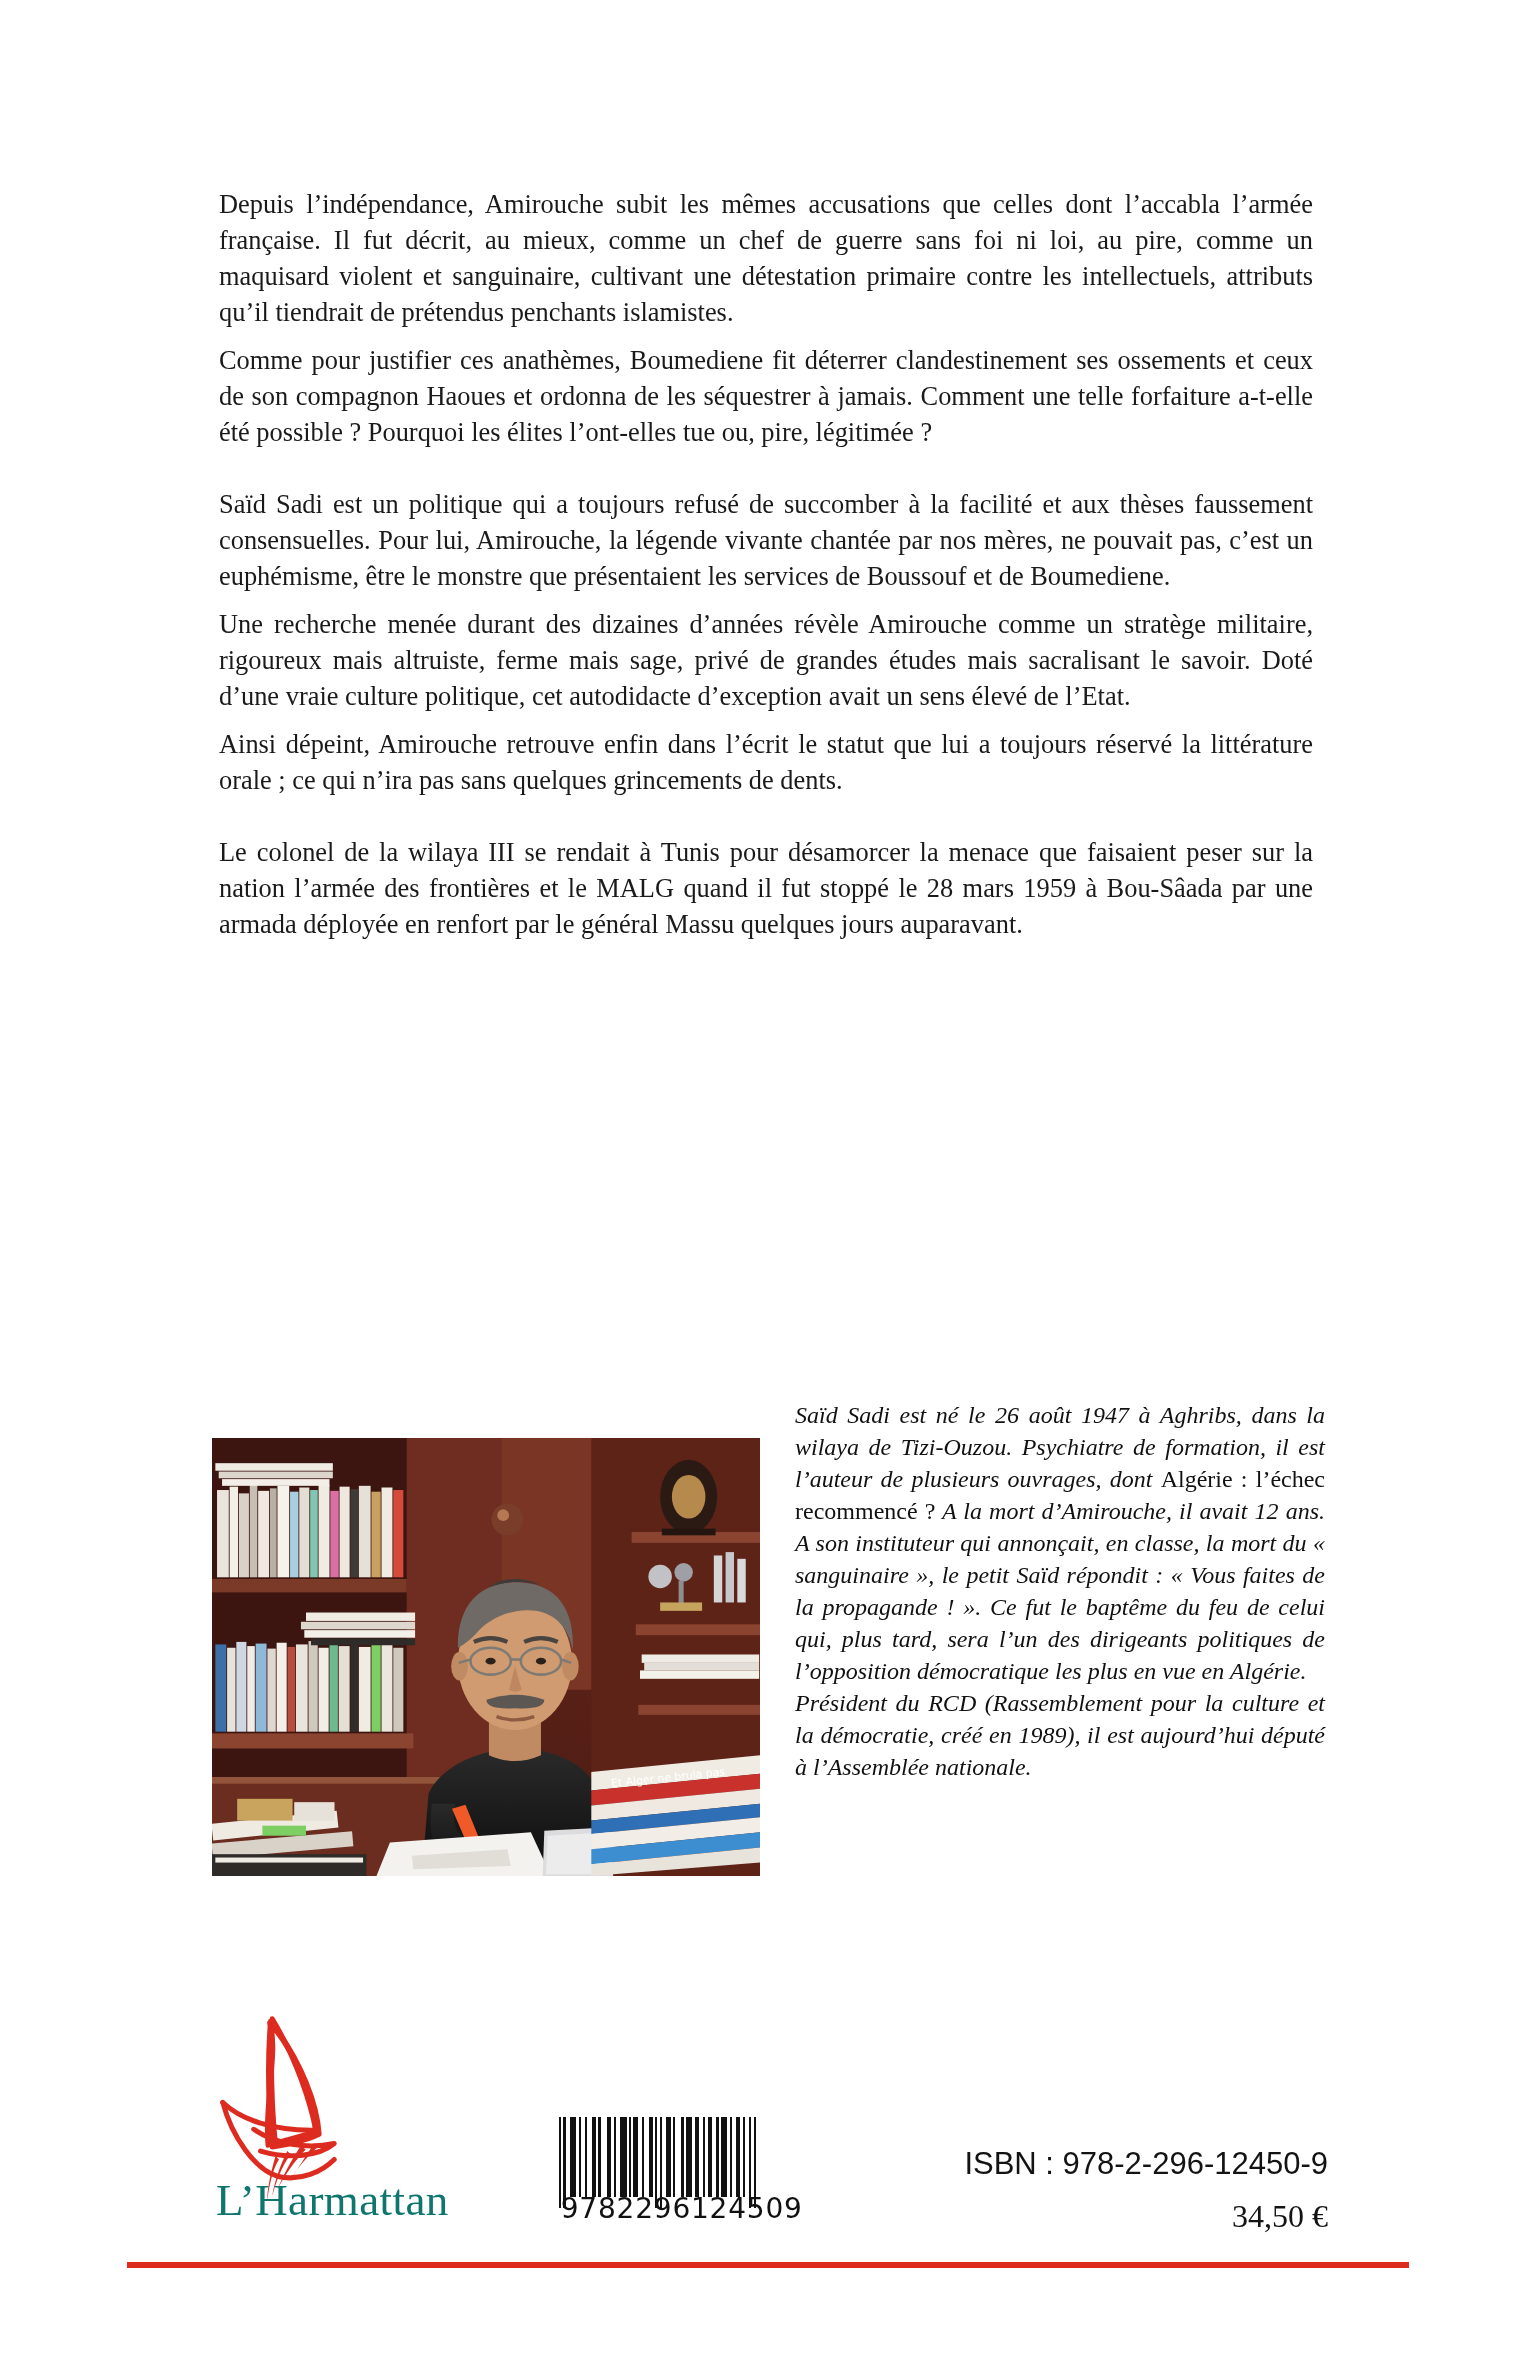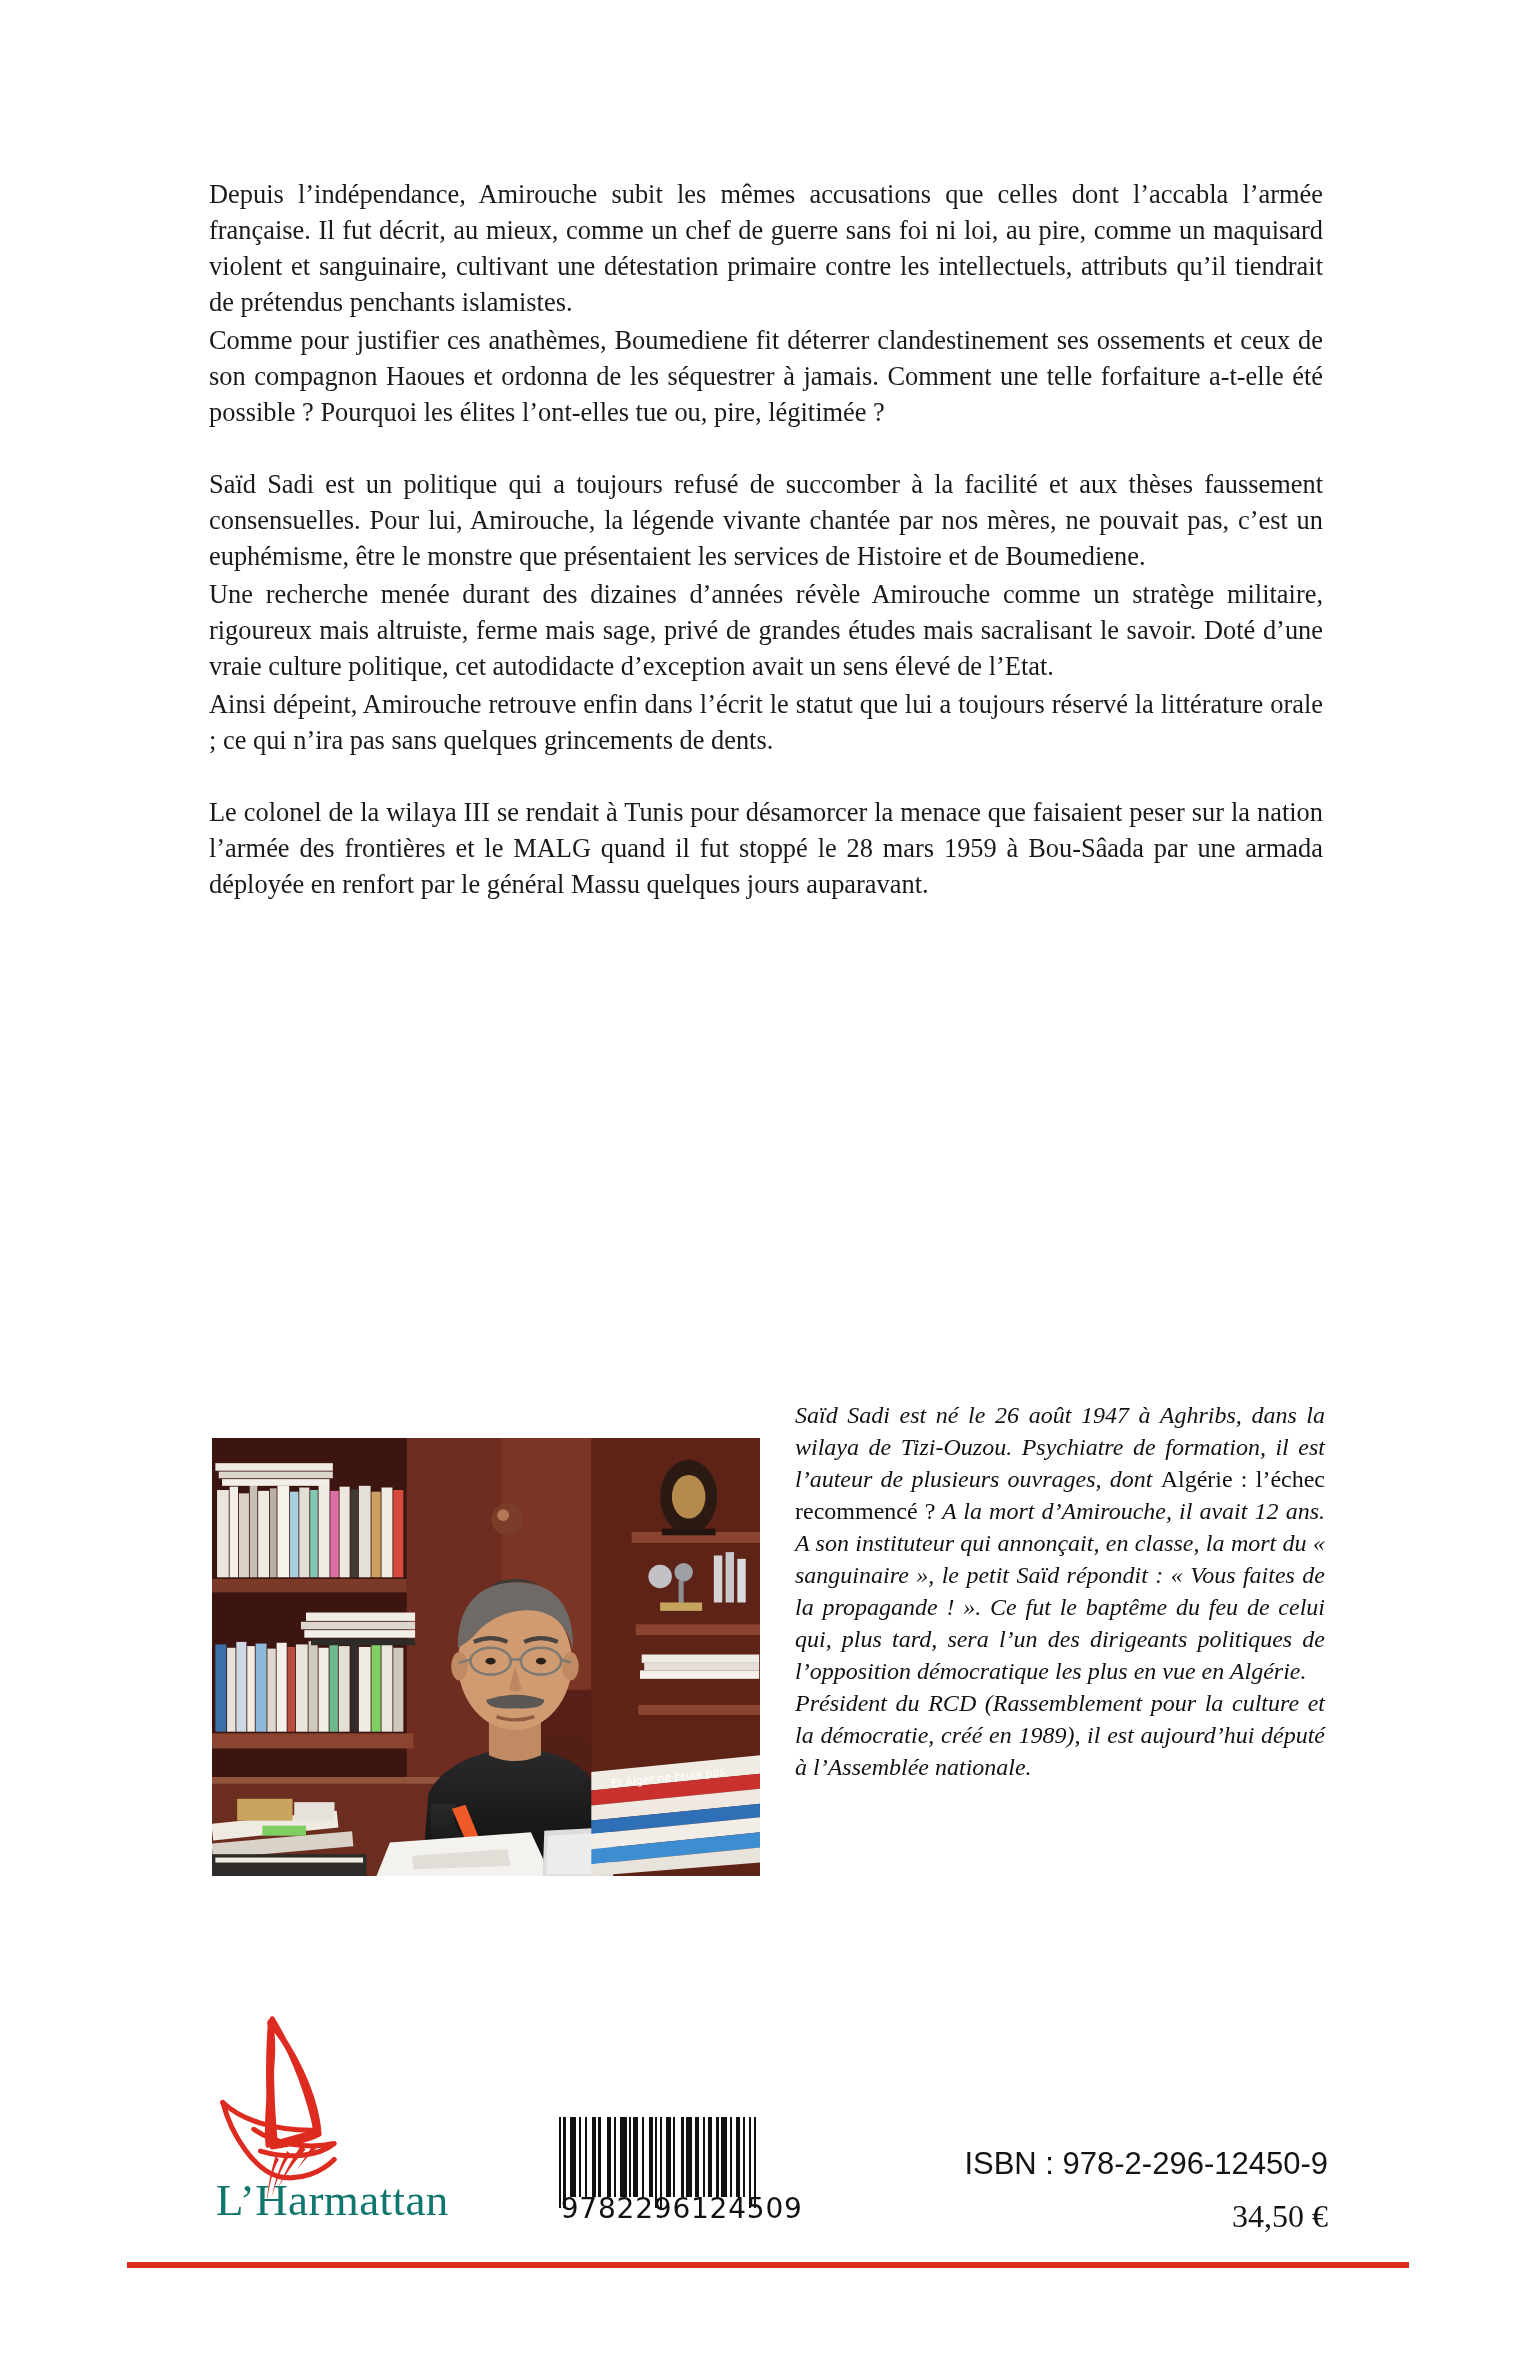--- a/index.html
+++ b/index.html
@@ -26,21 +26,21 @@
     top: 174px;
     width: 1118px;
     font-family: "Liberation Serif", serif;
     font-size: 26.4px;
     line-height: 36px;
     text-align: justify;
     text-justify: inter-word;
     color: #1a1a1a;
   }
   .blurb p {
-    margin: 2px;
+    margin: 12px;
     text-align: justify;
     hyphens: manual;
   }
   .blurb p.gap-before { margin-top: 36px; }
   .blurb .italic-title { font-style: italic; }
 
   
   .author-photo {
     position: absolute;
     left: 212px;
@@ -164,21 +164,21 @@
 </style>
 </head>
 <body>
 
 <div id="cover">
 
   <div class="blurb">
     <p>Depuis l’indépendance, Amirouche subit les mêmes accusations que celles dont l’accabla l’armée française. Il fut décrit, au mieux, comme un chef de guerre sans foi ni loi, au pire, comme un maquisard violent et sanguinaire, cultivant une détestation primaire contre les intellectuels, attributs qu’il tiendrait de prétendus penchants islamistes.</p>
     <p>Comme pour justifier ces anathèmes, Boumediene fit déterrer clandestinement ses ossements et ceux de son compagnon Haoues et ordonna de les séquestrer à jamais. Comment une telle forfaiture a-t-elle été possible ? Pourquoi les élites l’ont-elles tue ou, pire, légitimée ?</p>
 
-    <p class="gap-before">Saïd Sadi est un politique qui a toujours refusé de succomber à la facilité et aux thèses faussement consensuelles. Pour lui, Amirouche, la légende vivante chantée par nos mères, ne pouvait pas, c’est un euphémisme, être le monstre que présentaient les services de Histoire et de Boumediene.</p>
+    <p class="gap-before">Saïd Sadi est un politique qui a toujours refusé de succomber à la facilité et aux thèses faussement consensuelles. Pour lui, Amirouche, la légende vivante chantée par nos mères, ne pouvait pas, c’est un euphémisme, être le monstre que présentaient les services de Boussouf et de Boumediene.</p>
     <p>Une recherche menée durant des dizaines d’années révèle Amirouche comme un stratège militaire, rigoureux mais altruiste, ferme mais sage, privé de grandes études mais sacralisant le savoir. Doté d’une vraie culture politique, cet autodidacte d’exception avait un sens élevé de l’Etat.</p>
     <p>Ainsi dépeint, Amirouche retrouve enfin dans l’écrit le statut que lui a toujours réservé la littérature orale ; ce qui n’ira pas sans quelques grincements de dents.</p>
 
     <p class="gap-before">Le colonel de la wilaya III se rendait à Tunis pour désamorcer la menace que faisaient peser sur la nation l’armée des frontières et le MALG quand il fut stoppé le 28 mars 1959 à Bou-Sâada par une armada déployée en renfort par le général Massu quelques jours auparavant.</p>
   </div>
 
   <div class="author-photo">
     <svg viewBox="0 0 653 522" preserveAspectRatio="none">
       <defs>
         <linearGradient id="wood" x1="0" y1="0" x2="0" y2="1">

